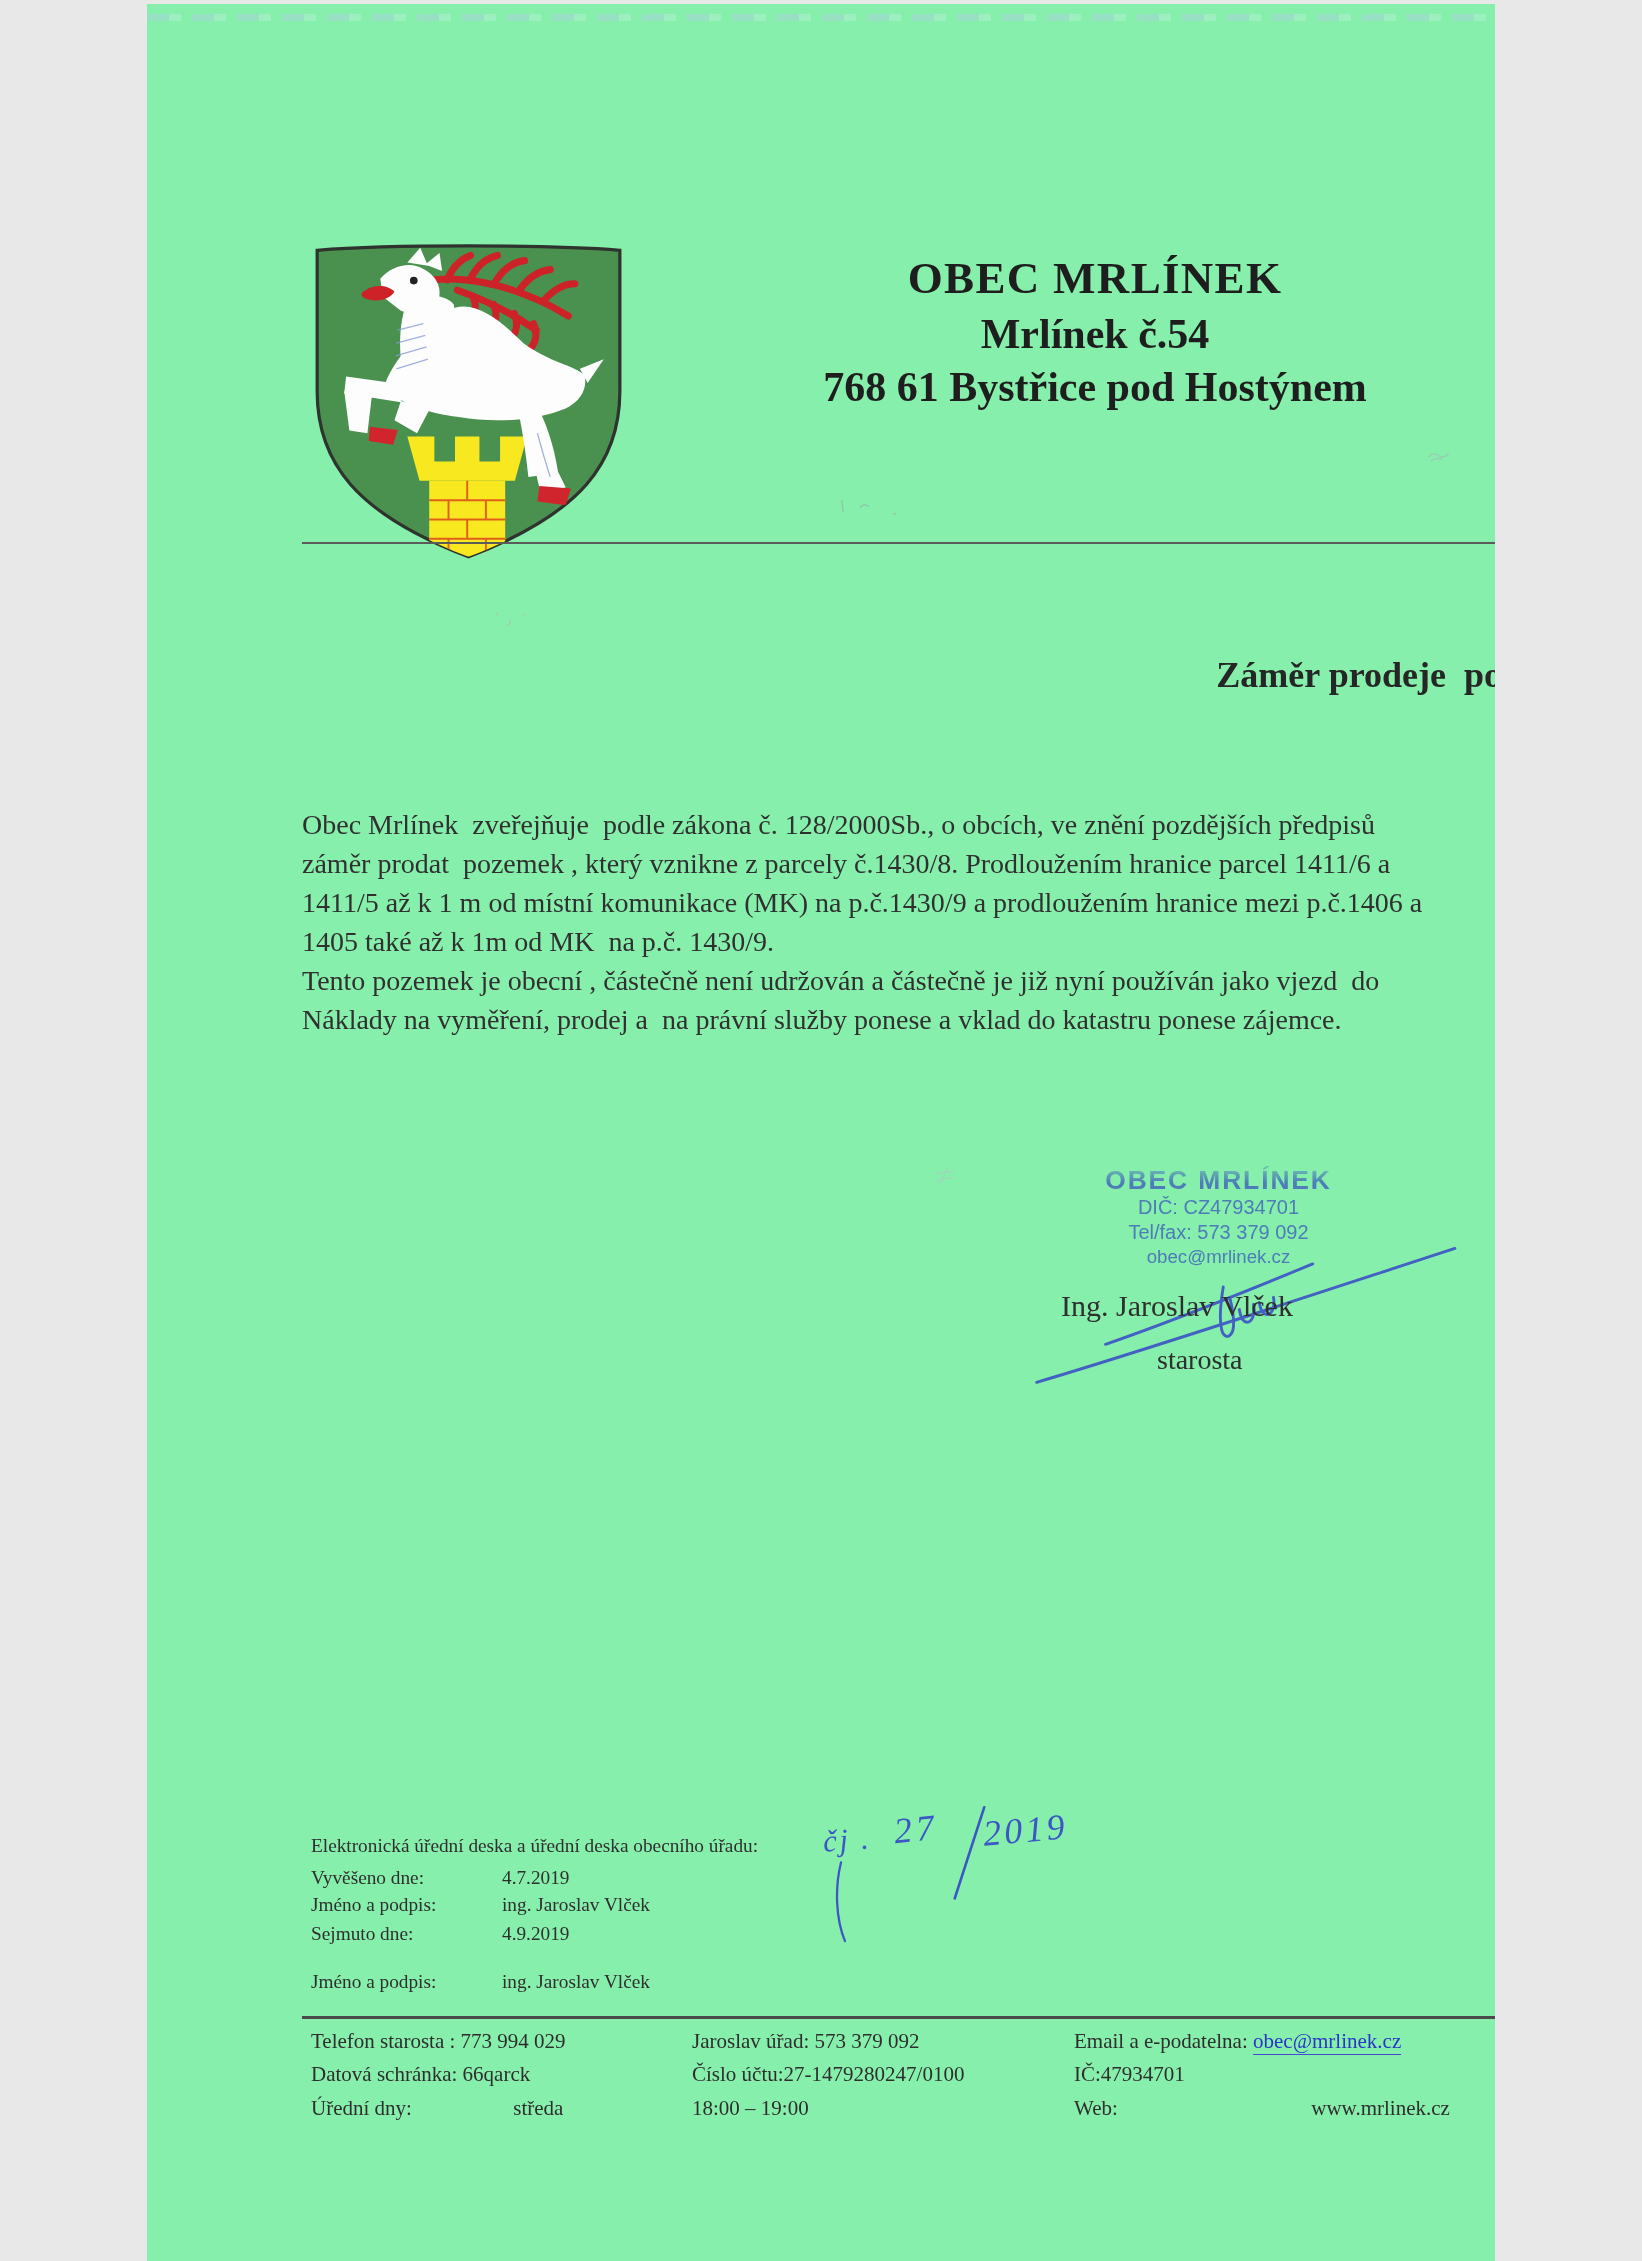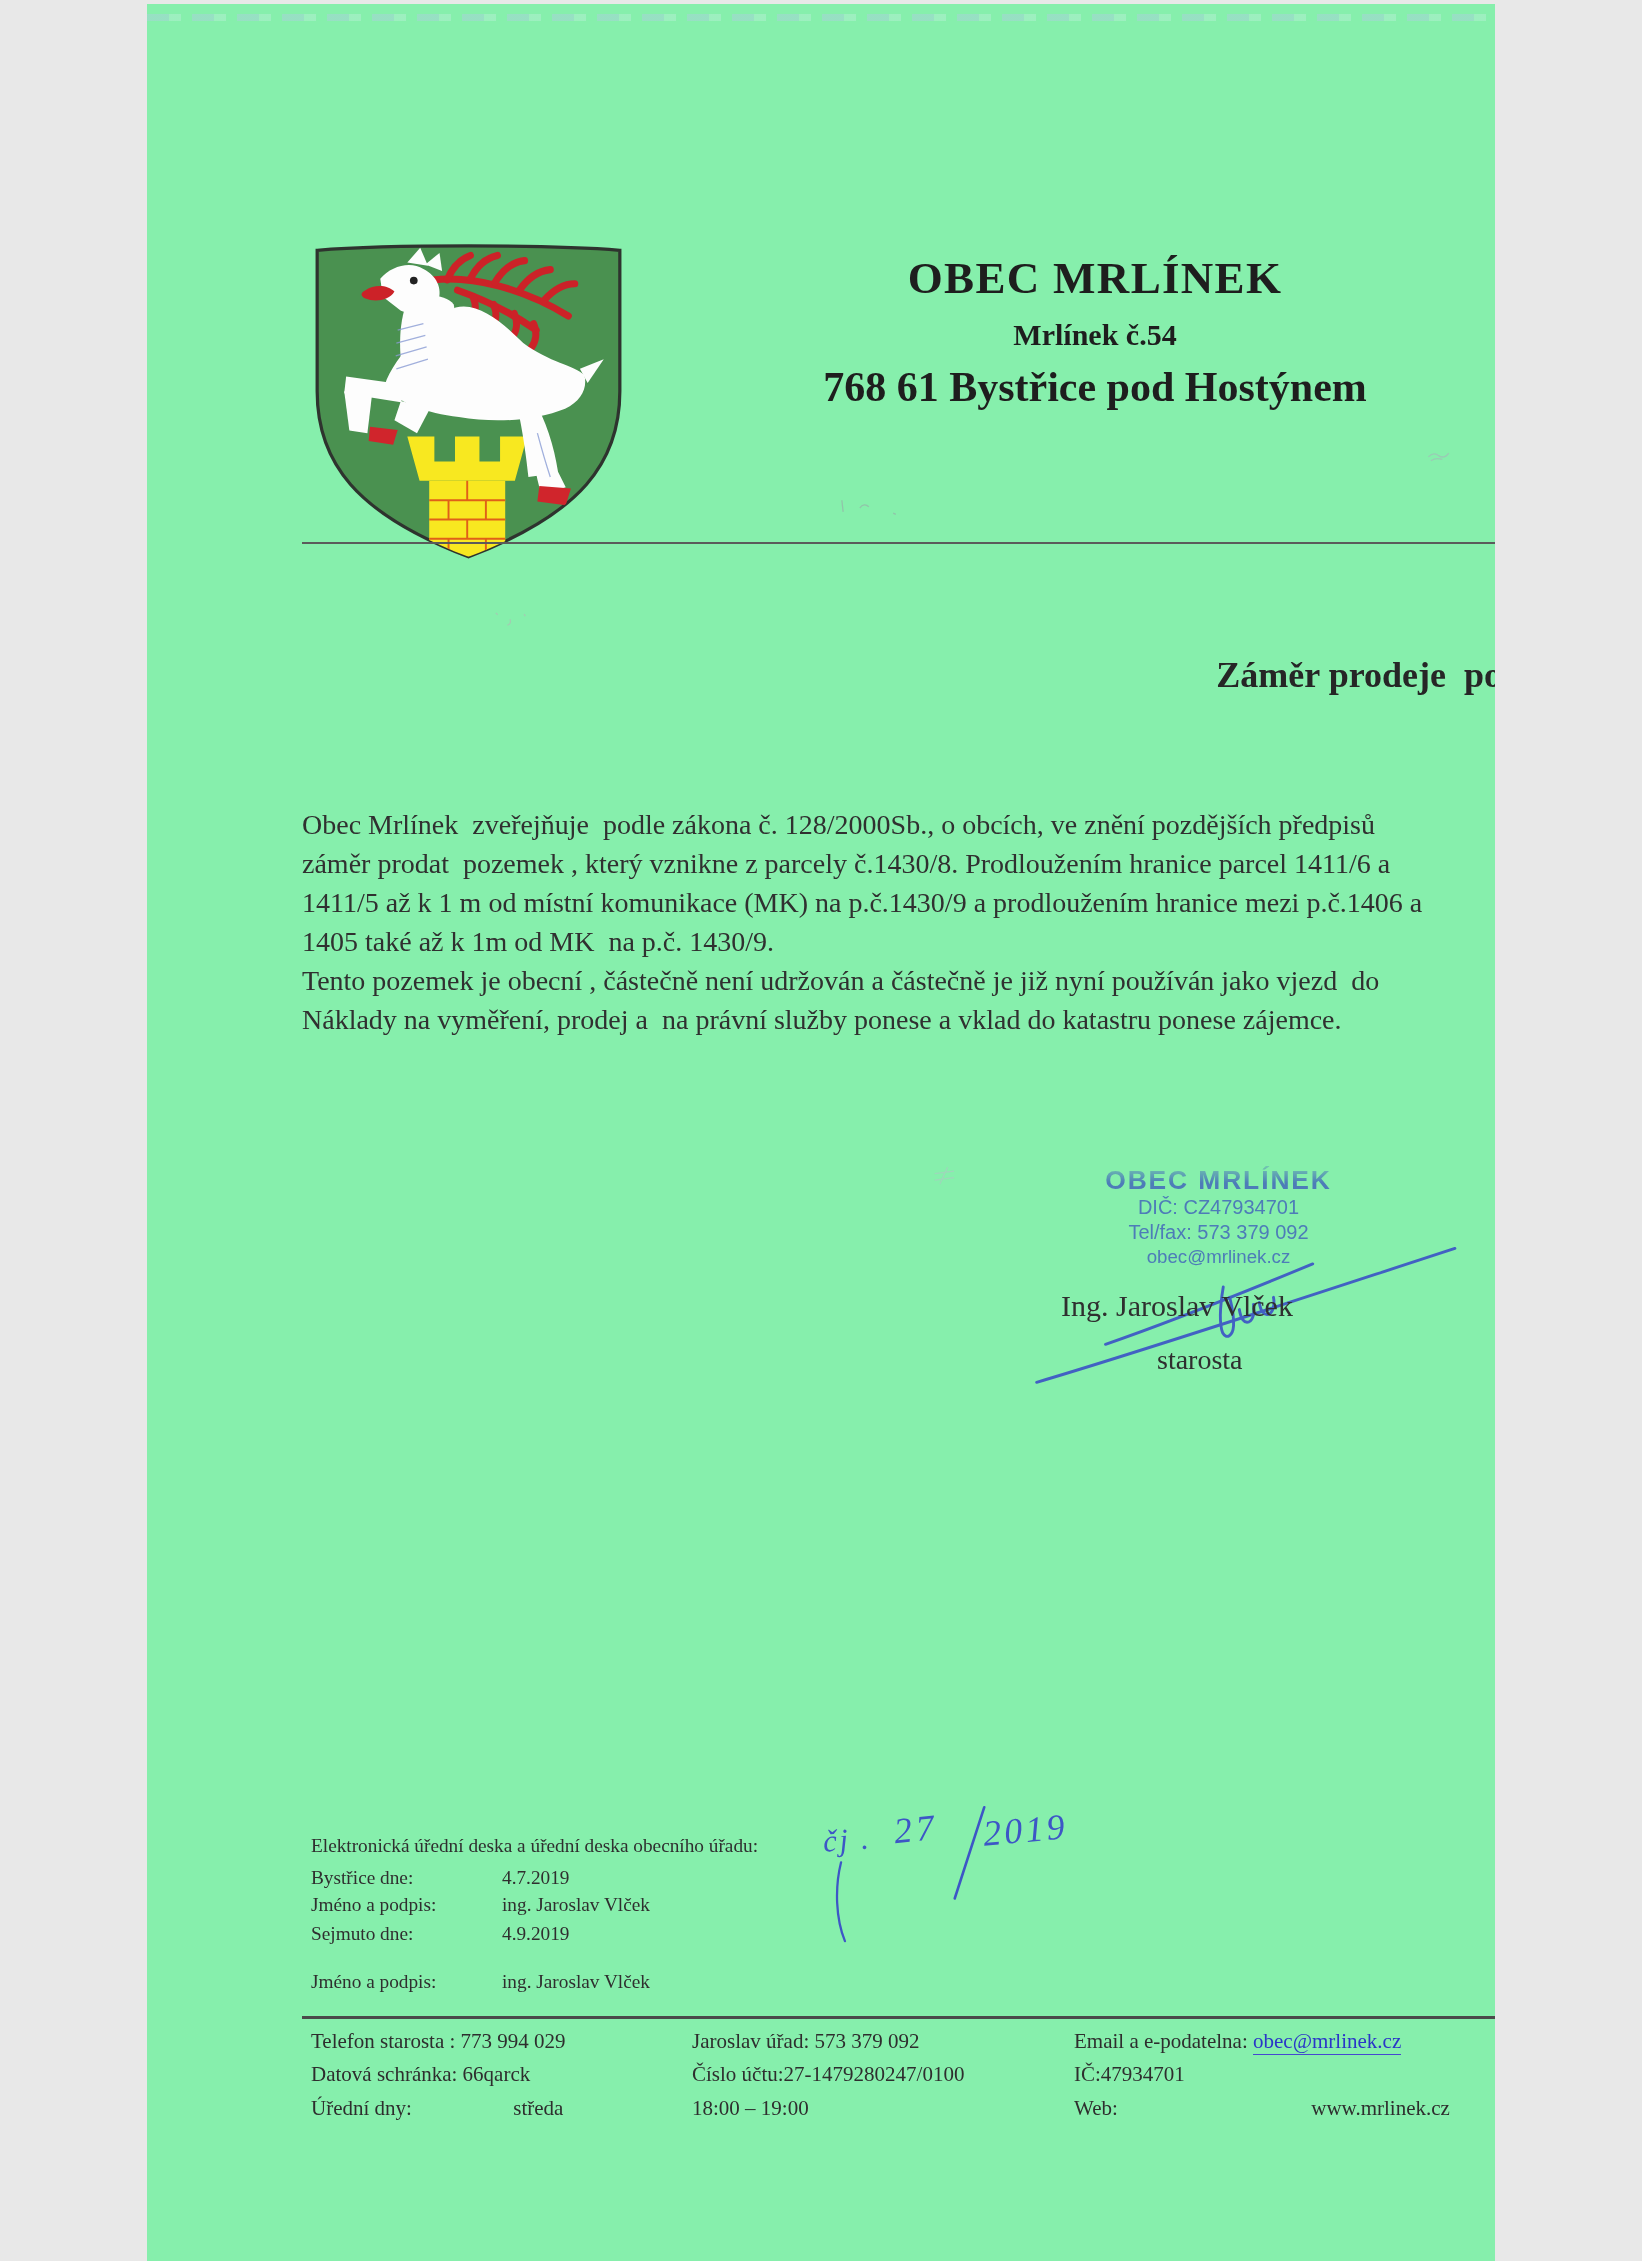--- a/index.html
+++ b/index.html
@@ -12,21 +12,21 @@
   .pre{white-space:pre-wrap;}
 
   
   .top-band{left:0;top:9.7px;width:1642px;height:7px;
     background:repeating-linear-gradient(90deg,rgba(173,206,224,.45) 0 22px,rgba(225,240,248,.25) 22px 34px,transparent 34px 45px);
   }
 
   
   .header-block{left:413px;top:245px;width:1070px;text-align:center;color:#1e1e1e;}
   .hl1{font-size:45px;font-weight:bold;line-height:59px;letter-spacing:1.3px;}
-  .hl2{font-size:30px;font-weight:bold;line-height:53px;}
+  .hl2{font-size:42px;font-weight:bold;line-height:53px;}
   .hl3{font-size:42px;font-weight:bold;line-height:53px;}
   .rule1{left:155px;top:538px;width:1327px;height:1.9px;background:#5b5b5b;}
 
   .doc-title{left:155px;top:650px;width:1302px;text-align:right;
     font-size:36px;font-weight:bold;color:#262626;}
 
   .body-block{left:155px;top:801px;width:1296px;font-size:28px;line-height:39px;color:#303030;}
 
   
   .stamp{left:920px;top:1161px;width:303px;text-align:center;
@@ -209,21 +209,21 @@
     <svg width="45" height="103" viewBox="0 0 70 160">
       <path d="M58,8 L12,150" stroke="#3d56c6" stroke-width="4" fill="none" stroke-linecap="round"></path>
     </svg>
   </div>
   <div class="abs" style="left:685px;top:1857px;width:22px;height:84px;">
     <svg width="22" height="84" viewBox="0 0 34 130">
       <path d="M14,2 C4,42 6,90 20,124" stroke="#3d56c6" stroke-width="3.5" fill="none" stroke-linecap="round"></path>
     </svg>
   </div>
 
-  <div class="abs bb row-l r-posted">Bystřice dne:</div>
+  <div class="abs bb row-l r-posted">Vyvěšeno dne:</div>
   <div class="abs bb row-v r-posted">4.7.2019</div>
   <div class="abs bb row-l r-name1">Jméno a podpis:</div>
   <div class="abs bb row-v r-name1">ing. Jaroslav Vlček</div>
   <div class="abs bb row-l r-removed">Sejmuto dne:</div>
   <div class="abs bb row-v r-removed">4.9.2019</div>
   <div class="abs bb row-l r-name2">Jméno a podpis:</div>
   <div class="abs bb row-v r-name2">ing. Jaroslav Vlček</div>
 
   <div class="abs rule2"></div>
 

